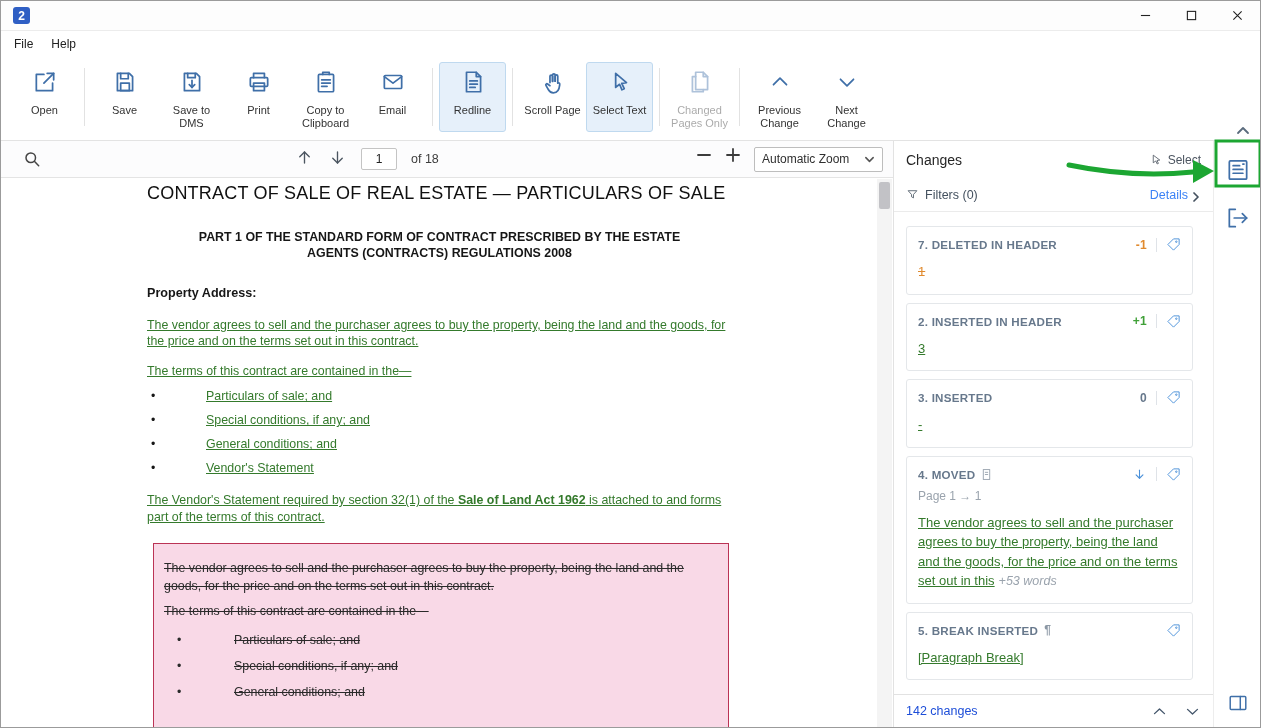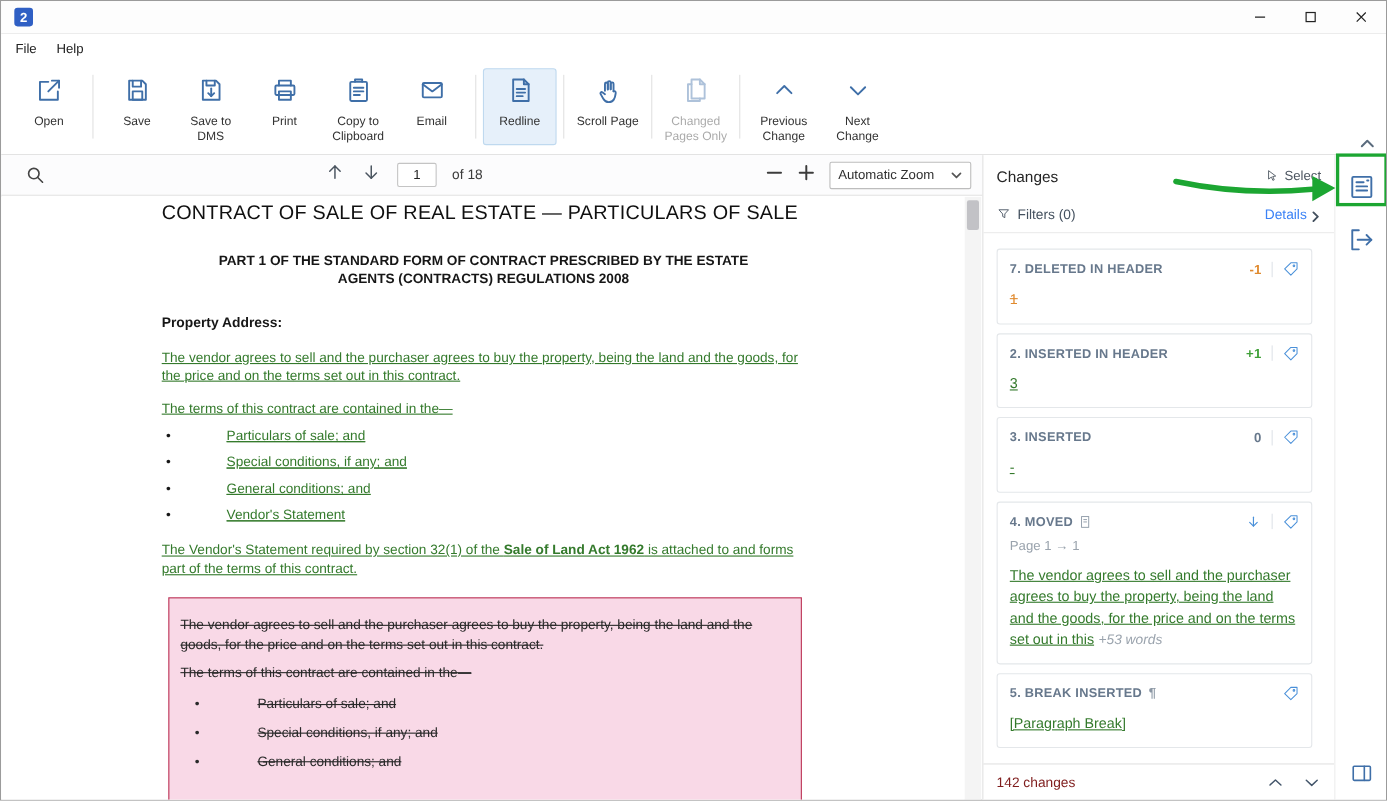--- a/index.html
+++ b/index.html
@@ -30,21 +30,21 @@
   .tb-collapse svg { width:14px; height:11px; stroke:#5a6b7d; stroke-width:1.8; fill:none; stroke-linecap:round; stroke-linejoin:round; }
 
   
   .viewer-toolbar { position:absolute; top:140px; left:0; width:893px; height:37px; background:#fcfcfd; border-bottom:1px solid #e4e4e4; display:flex; align-items:center; }
   .vt-search { margin-left:18px; width:26px; height:26px; display:flex; align-items:center; justify-content:center; }
   .vt-search svg { width:20px; height:20px; stroke:#454545; stroke-width:1.8; fill:none; stroke-linecap:round; }
   .vt-nav { display:flex; align-items:center; margin-left:250px; gap:14px; }
   .vt-arrow svg { width:19px; height:19px; stroke:#4b5560; stroke-width:1.7; fill:none; stroke-linecap:round; stroke-linejoin:round; }
   .vt-page-input { width:36px; height:22px; border:1px solid #c4c4c4; border-radius:2px; text-align:center; font-size:12px; color:#222; font-family:"Liberation Sans", sans-serif; }
   .vt-of { font-size:12.5px; color:#3c3c3c; }
-  .vt-zoom-group { margin-left:auto; margin-right:11px; display:flex; align-items:center; gap:13px; }
+  .vt-zoom-group { margin-left:auto; margin-right:11px; display:flex; align-items:flex-start; gap:13px; }
   .vt-zoom-btn svg { width:16px; height:16px; stroke:#3c3c3c; stroke-width:1.8; fill:none; stroke-linecap:round; }
   .vt-zoom-select { width:129px; height:25px; border:1px solid #bdbdbd; border-radius:2px; background:#fff; display:flex; align-items:center; padding:0 7px; }
   .vt-zoom-label { font-size:12px; color:#2f2f2f; flex:1; }
   .vt-zoom-select svg { width:11px; height:11px; stroke:#555; stroke-width:1.7; fill:none; stroke-linecap:round; stroke-linejoin:round; }
 
   
   .doc-area { position:absolute; top:178px; left:0; width:876px; bottom:0; background:#fff; overflow:hidden; }
   .doc-content { position:absolute; left:146px; top:3px; width:585px; color:#161616; }
   .doc-title { font-size:18px; font-weight:500; letter-spacing:.2px; line-height:1.25; color:#101010; }
   .doc-subtitle { margin-top:24px; font-size:12.4px; font-weight:bold; text-align:center; line-height:1.35; padding:0 48px; }
@@ -86,21 +86,21 @@
   .tag-btn svg { width:15px; height:15px; stroke:#4a90d9; stroke-width:1.5; fill:none; stroke-linejoin:round; display:block; }
   .mini-doc svg { width:13px; height:13px; stroke:#8b97a4; stroke-width:1.5; fill:none; margin-left:5px; display:block; }
   .mv-arrow svg { width:15px; height:15px; stroke:#4a90d9; stroke-width:1.7; fill:none; stroke-linecap:round; stroke-linejoin:round; display:block; }
   .pilcrow { color:#8b97a4; font-weight:bold; margin-left:6px; font-size:12px; }
   .card-page { margin-top:7px; font-size:12px; color:#9aa3ad; }
   .card-body { margin-top:10px; font-size:13px; line-height:1.5; }
   .body-del { color:#e08a2e; text-decoration:line-through; }
   .body-ins { color:#347a2c; text-decoration:underline; }
   .body-more { color:#9aa3ad; font-style:italic; font-size:12.5px; text-decoration:none; margin-left:4px; }
   .cp-footer { height:33px; border-top:1px solid #e2e2e2; display:flex; align-items:center; padding:0 12px; }
-  .cp-count { font-size:12.5px; color:#7f1d1d; }
+  .cp-count { font-size:12.5px; color:#1d4ed8; }
   .cp-foot-btns { margin-left:auto; display:flex; gap:16px; }
   .cp-foot-btns svg { width:17px; height:17px; stroke:#44566b; stroke-width:1.9; fill:none; stroke-linecap:round; stroke-linejoin:round; display:block; }
 
   
   .right-strip { position:absolute; top:140px; left:1212px; width:48px; bottom:0; background:#fff; border-left:1px solid #ededed; }
   .rs-btn { width:48px; height:40px; display:flex; align-items:center; justify-content:center; }
   .rs-btn svg { width:26px; height:26px; stroke:#3f6fa8; stroke-width:1.6; fill:none; stroke-linecap:round; stroke-linejoin:round; }
   .rs-summary { margin-top:9px; }
   .rs-export { margin-top:8px; }
   .rs-panel-toggle { position:absolute; bottom:4px; left:0; }
@@ -201,20 +201,26 @@
     </div>
     <div class="tb-sep"></div>
     <div class="tb-btn">
       <span><svg viewBox="0 0 24 24">
             <path d="M9.2 12.5V6.8a1.2 1.2 0 012.4 0v4.7"></path>
             <path d="M11.6 11.2V5.6a1.2 1.2 0 012.4 0v5.6"></path>
             <path d="M14 11.2V6.6a1.2 1.2 0 012.4 0v6.2"></path>
             <path d="M16.4 13c1.2-.6 2 .3 1.8 1.6-.3 2.4-.7 4-1.6 5.3-1 1.5-2.4 2.1-4.3 2.1-2.2 0-3.3-.9-4.5-2.9-.8-1.3-1.7-2.9-2.3-4-.5-.9.6-1.9 1.5-1.3l2.2 1.6"></path>
           </svg></span>
       <span class="tb-label">Scroll Page</span>
+    </div>
+    <div class="tb-btn selected">
+      <span><svg viewBox="0 0 24 24">
+            <path d="M8 4l10 8.5-4.4.7 2.3 5-2.1 1-2.2-5.1L8 17z"></path>
+          </svg></span>
+      <span class="tb-label">Select Text</span>
     </div>
     <div class="tb-sep"></div>
     <div class="tb-btn disabled">
       <span><svg viewBox="0 0 24 24">
             <path d="M8 3h7l4 4v12H8z"></path>
             <path d="M15 3v4h4"></path>
             <path d="M8 7H5v14h10v-2"></path>
           </svg></span>
       <span class="tb-label">Changed Pages Only</span>
     </div>

